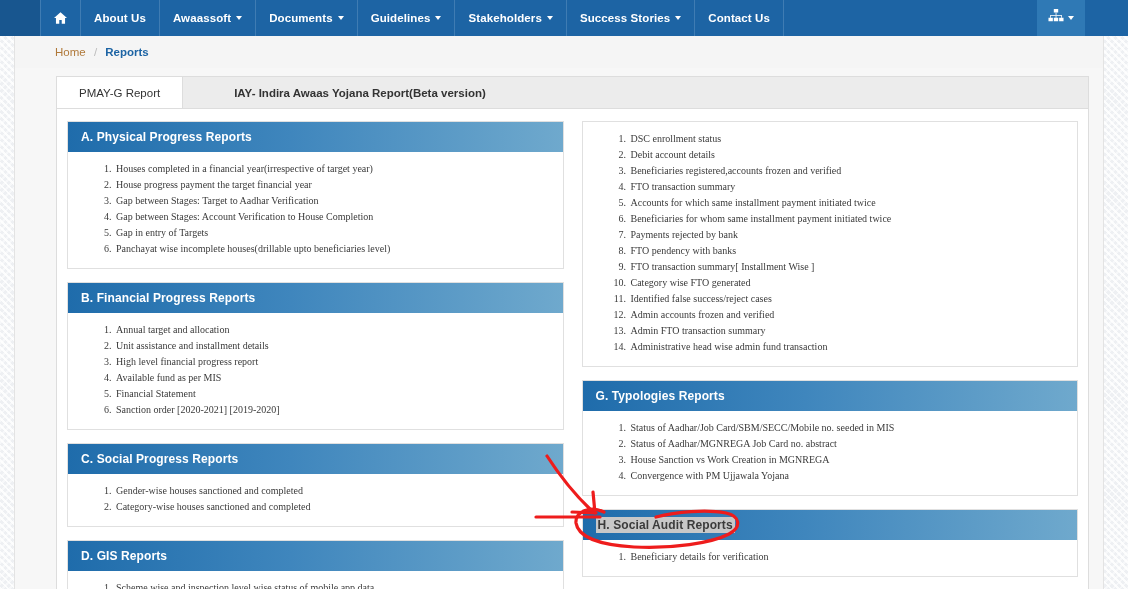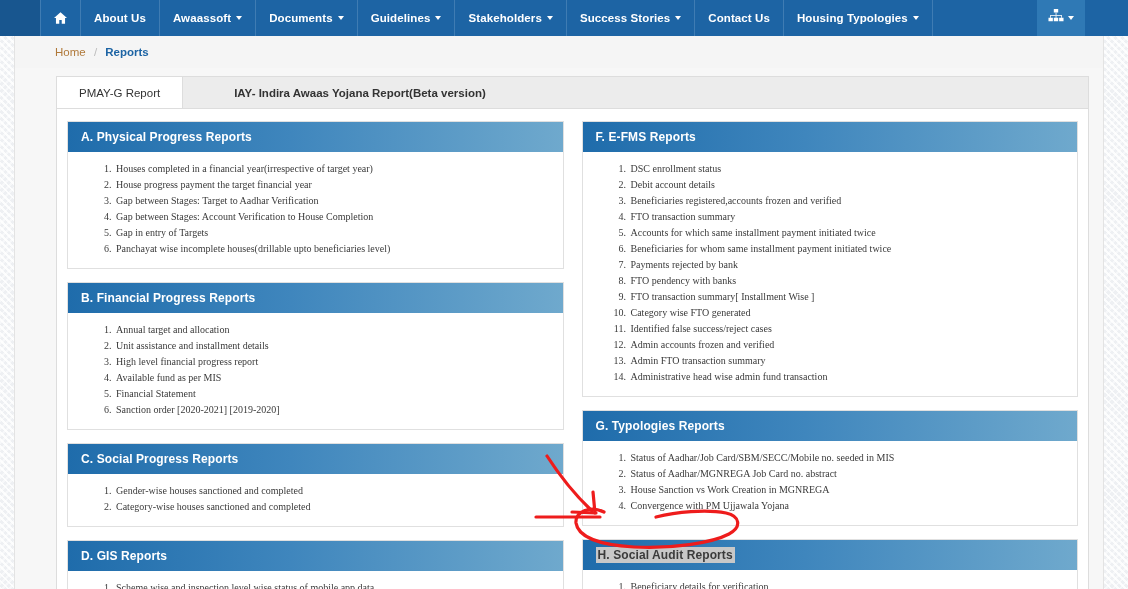--- a/index.html
+++ b/index.html
@@ -202,24 +202,20 @@
 
     <div class="nav-item">
       <span>Success Stories</span>
       <span class="caret"></span>
     </div>
 
     <div class="nav-item">
       <span>Contact Us</span>
     </div>
 
-    <div class="nav-item">
-      <span>Housing Typologies</span>
-      <span class="caret"></span>
-    </div>
 
     <div style="flex:1"></div>
 
     <div class="nav-right">
       <span>
         <svg width="16" height="14" viewBox="0 0 18 16">
           <rect x="6.5" y="0" width="5" height="4" fill="#ffffff"></rect>
           <rect x="8.6" y="4" width="0.9" height="3.2" fill="#ffffff"></rect>
           <rect x="2.2" y="7" width="13.6" height="0.9" fill="#ffffff"></rect>
           <rect x="2.2" y="7.5" width="0.9" height="2.6" fill="#ffffff"></rect>
@@ -313,23 +309,20 @@
 
             </ol>
           </div>
         </div>
 
       </div>
 
       <div class="col">
 
         <div class="panel">
-          <div class="panel-head">
-            <span class="head-text">F. E-FMS Reports</span>
-          </div>
           <div class="panel-body">
             <ol class="report-list">
               <li>DSC enrollment status</li>
               <li>Debit account details</li>
               <li>Beneficiaries registered,accounts frozen and verified</li>
               <li>FTO transaction summary</li>
               <li>Accounts for which same installment payment initiated twice</li>
               <li>Beneficiaries for whom same installment payment initiated twice</li>
               <li>Payments rejected by bank</li>
               <li>FTO pendency with banks</li>

